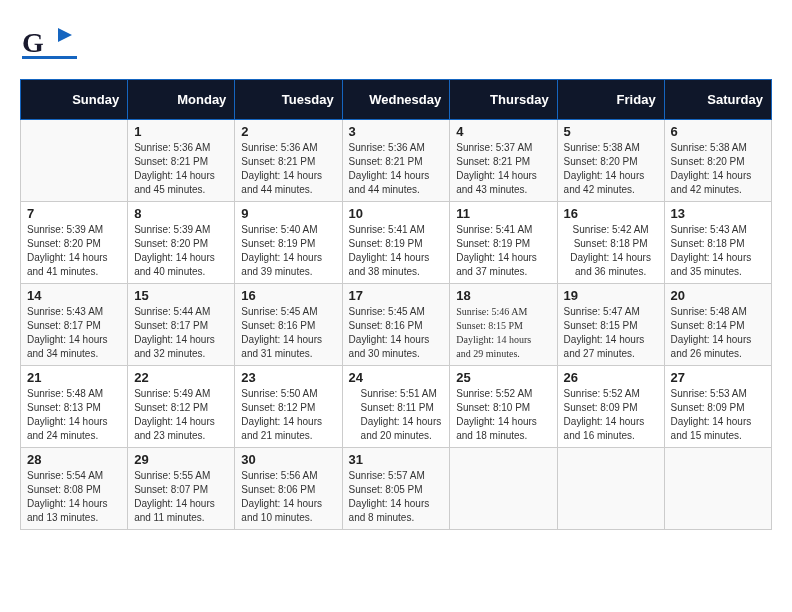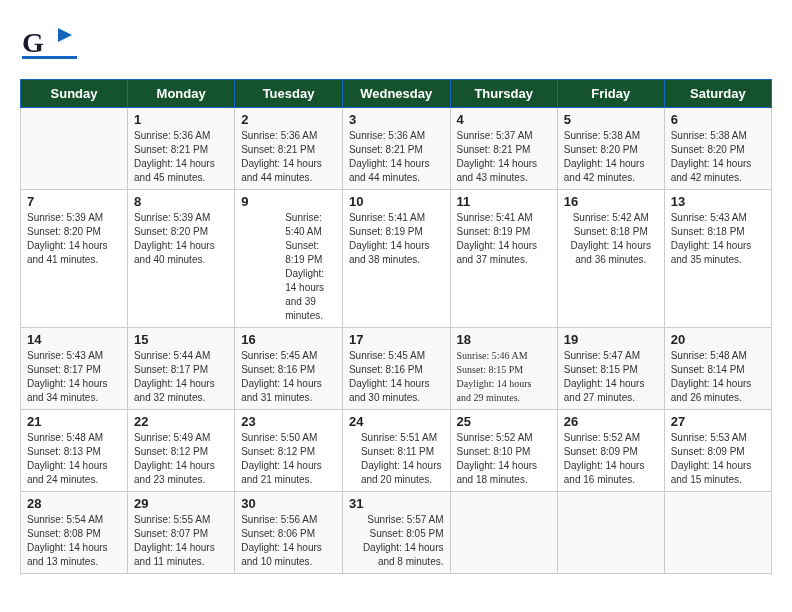--- a/index.html
+++ b/index.html
@@ -33,24 +33,24 @@
     .subtitle {
       font-size: 18px;
       color: #333;
     }
     .calendar {
       width: 100%;
       border-collapse: collapse;
       font-size: 11px;
     }
     .calendar thead tr th {
-      background-color: #14532d;
+      background-color: #0f172a;
       color: white;
-      padding: 6px 8px;
-      text-align: center;
+      padding: 12px 8px;
+      text-align: right;
       font-size: 13px;
       font-weight: bold;
       border: 1px solid #1565c0;
     }
     .calendar tbody tr td {
       border: 1px solid #ccc;
       vertical-align: top;
       padding: 4px 6px;
       min-height: 80px;
       width: 108px;
@@ -179,21 +179,21 @@
         </td>
         <td>
           <span class="day-number">8</span>
           <div class="day-info" style="white-space: pre-line;">Sunrise: 5:39 AM
 Sunset: 8:20 PM
 Daylight: 14 hours
 and 40 minutes.</div>
         </td>
         <td>
           <span class="day-number">9</span>
-          <div class="day-info" style="white-space: pre-line; margin-left: 44px;">Sunrise: 5:40 AM
+          <div class="day-info" style="white-space: pre-line;">Sunrise: 5:40 AM
 Sunset: 8:19 PM
 Daylight: 14 hours
 and 39 minutes.</div>
         </td>
         <td>
           <span class="day-number">10</span>
           <div class="day-info" style="white-space: pre-line;">Sunrise: 5:41 AM
 Sunset: 8:19 PM
 Daylight: 14 hours
 and 38 minutes.</div>
@@ -339,21 +339,21 @@
         </td>
         <td>
           <span class="day-number">30</span>
           <div class="day-info" style="white-space: pre-line;">Sunrise: 5:56 AM
 Sunset: 8:06 PM
 Daylight: 14 hours
 and 10 minutes.</div>
         </td>
         <td>
           <span class="day-number">31</span>
-          <div class="day-info" style="white-space: pre-line; text-align: right;">Sunrise: 5:57 AM
+          <div class="day-info" style="white-space: pre-line;">Sunrise: 5:57 AM
 Sunset: 8:05 PM
 Daylight: 14 hours
 and 8 minutes.</div>
         </td>
         <td class="empty-cell"></td>
         <td class="empty-cell"></td>
         <td class="empty-cell"></td>
       </tr>
     </tbody>
 </table>

